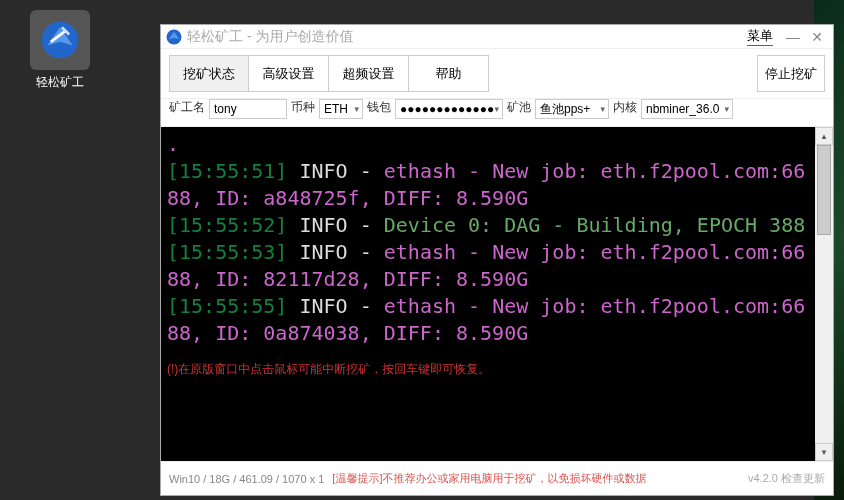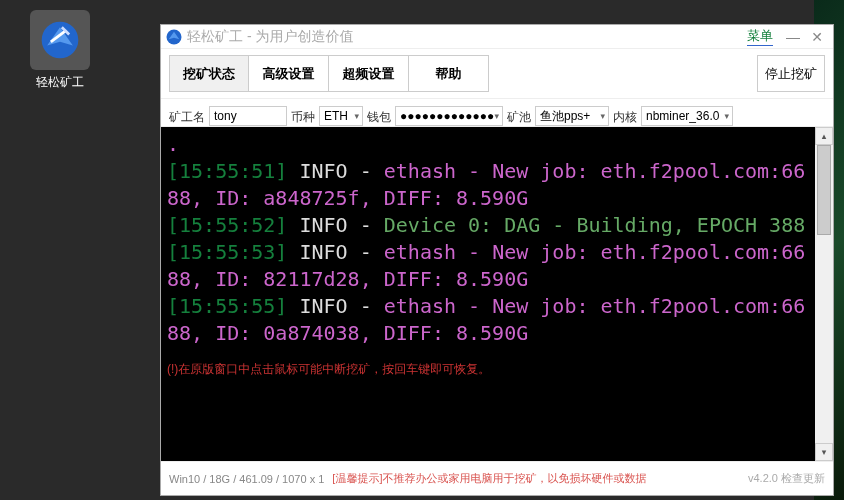--- a/index.html
+++ b/index.html
@@ -10,31 +10,31 @@
   .desktop-icon { position: absolute; left: 10px; top: 10px; width: 100px; text-align: center; color: #fff; }
   .desktop-icon .icon-box { width: 60px; height: 60px; background: #555; margin: 0 auto 4px; border-radius: 6px; display: flex; align-items: center; justify-content: center; }
   .desktop-icon .icon-box svg { width: 44px; height: 44px; }
   .desktop-icon .label { font-size: 12px; }
   
   .app-window { position: absolute; left: 160px; top: 24px; width: 674px; height: 472px; background: #fff; border: 1px solid #aaa; display: flex; flex-direction: column; }
   
   .titlebar { height: 24px; display: flex; align-items: center; padding: 0 4px; border-bottom: 1px solid #eee; }
   .titlebar .app-icon { width: 18px; height: 18px; margin-right: 4px; }
   .titlebar .title { color: #aaa; font-size: 14px; flex: 1; }
-  .titlebar .menu-btn { color: #15803d; font-size: 13px; border-bottom: 1px solid #3366cc; cursor: pointer; margin-right: 8px; }
+  .titlebar .menu-btn { color: #000000; font-size: 13px; border-bottom: 1px solid #3366cc; cursor: pointer; margin-right: 8px; }
   .titlebar .win-btn { width: 24px; text-align: center; color: #888; cursor: pointer; font-size: 14px; }
   
   .toolbar { height: 50px; display: flex; padding: 6px 8px; gap: 0; border-bottom: 1px solid #eee; }
-  .toolbar .tab-btn { width: 80px; border: 1px solid #ccc; background: #fff; display: flex; align-items: center; justify-content: center; font-size: 13px; cursor: pointer; font-weight: bold; }
+  .toolbar .tab-btn { width: 80px; border: 1px solid #ccc; background: #fff; display: flex; align-items: center; justify-content: center; font-size: 13px; cursor: pointer; }
   .toolbar .tab-btn + .tab-btn { border-left: none; }
   .toolbar .tab-btn.active { background: #f0f0f0; }
   .toolbar .spacer { flex: 1; }
   .toolbar .stop-btn { width: 68px; border: 1px solid #ccc; background: #fff; display: flex; align-items: center; justify-content: center; font-size: 13px; cursor: pointer; }
   
-  .config-row { height: 28px; display: flex; align-items: flex-end; padding: 0 8px; gap: 4px; font-size: 12px; border-bottom: 1px solid #eee; }
+  .config-row { height: 28px; display: flex; align-items: flex-start; padding: 0 8px; gap: 4px; font-size: 12px; border-bottom: 1px solid #eee; }
   .config-row .lbl { color: #333; white-space: nowrap; }
   .config-row input, .config-row .select { height: 20px; border: 1px solid #ccc; padding: 0 4px; font-size: 12px; background: #fff; }
   .select { display: flex; align-items: center; position: relative; padding-right: 16px; }
   .select::after { content: "▾"; position: absolute; right: 3px; color: #666; font-size: 9px; }
   .w60 { width: 78px; } .w50 { width: 44px; } .w120 { width: 108px; } .w80 { width: 74px; } .w100 { width: 92px; }
   
   .terminal-wrap { flex: 1; display: flex; background: #000; position: relative; }
   .terminal { flex: 1; background: #000; padding: 4px 6px; font-family: "Consolas", monospace; font-size: 20px; line-height: 1.35; overflow: hidden; word-break: break-all; }
   .scrollbar { width: 18px; background: #f0f0f0; display: flex; flex-direction: column; }
   .scroll-btn { height: 18px; background: #f0f0f0; border: 1px solid #ccc; text-align: center; font-size: 9px; color: #555; line-height: 16px; cursor: pointer; }

